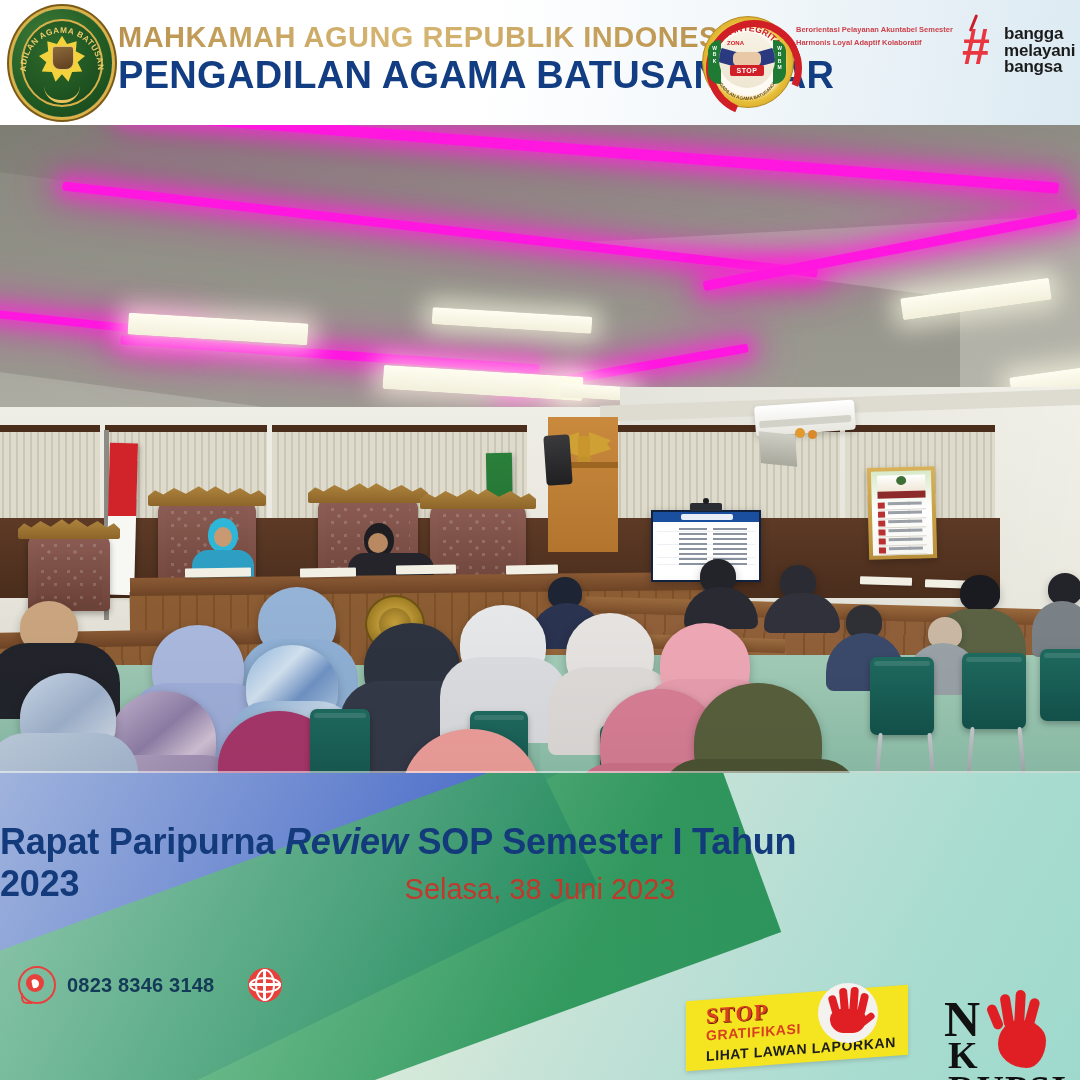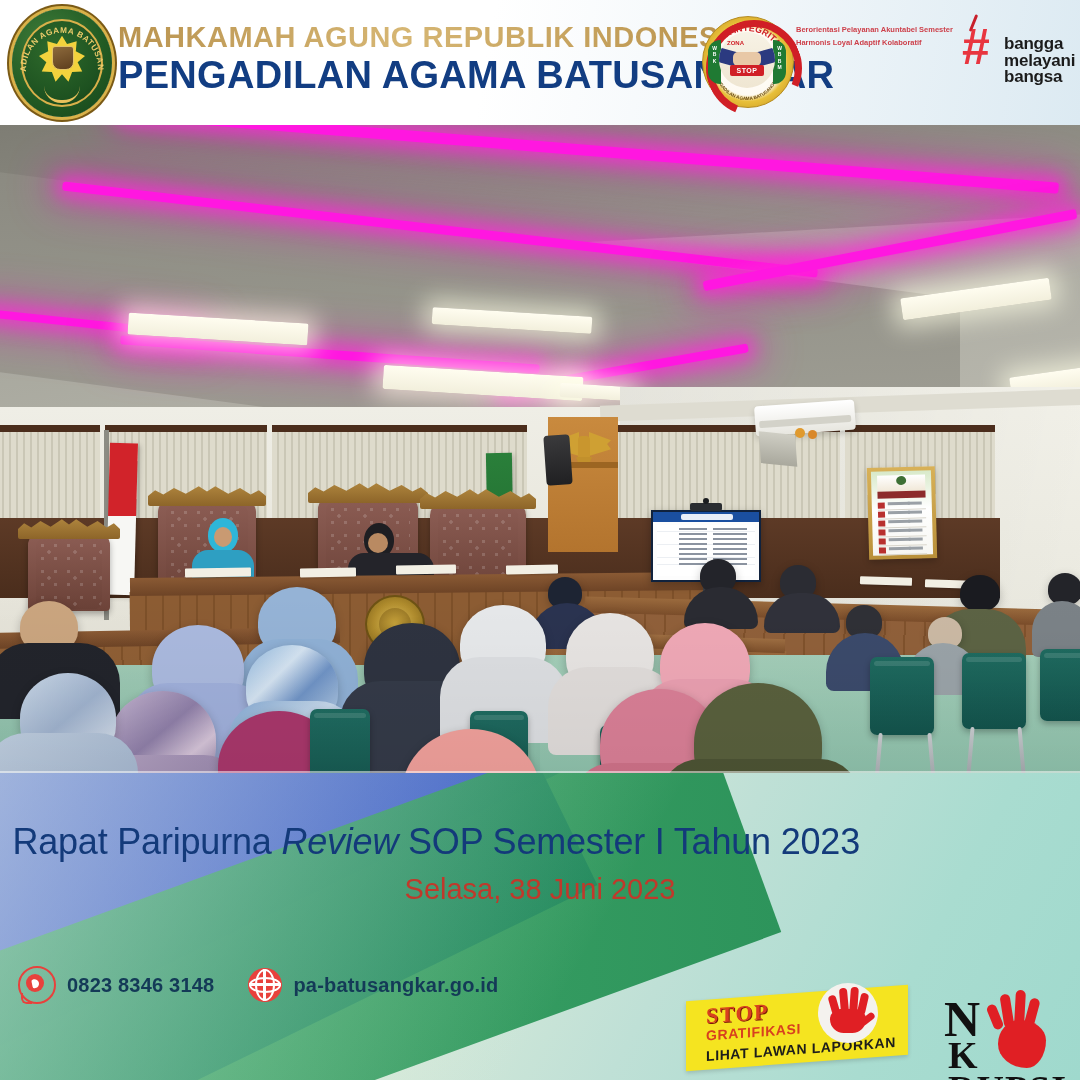--- a/index.html
+++ b/index.html
@@ -101,21 +101,21 @@
     transform:rotate(22deg);border-radius:2px;
   }
   .ber-sub{margin-top:3px;color:#c8202b;font-size:7.5px;line-height:1.35;opacity:.85;font-weight:600;white-space:nowrap;}
 
   
   .bmb{position:absolute;left:962px;top:20px;width:118px;}
   .bmb-hash{
     position:absolute;left:0;top:5px;width:44px;height:46px;color:#e8353f;
     font-size:50px;font-weight:bold;line-height:44px;
   }
-  .bmb-words{position:absolute;left:42px;top:16px;color:#1b1b1b;font-size:17px;font-weight:bold;line-height:16.5px;letter-spacing:-.2px;}
+  .bmb-words{position:absolute;left:42px;top:6px;color:#1b1b1b;font-size:17px;font-weight:bold;line-height:16.5px;letter-spacing:-.2px;}
 
   
   .bangkit{
     position:absolute;left:800px;top:70px;font-size:38px;font-weight:bold;
     color:#ef8b3c;letter-spacing:1px;line-height:1;
   }
 
   
   .photo{
     position:absolute;left:0;top:125px;width:1080px;height:648px;overflow:hidden;
@@ -308,22 +308,22 @@
     position:absolute;left:-150px;top:232px;width:900px;height:250px;
     background:linear-gradient(100deg,rgba(40,160,90,.85),rgba(30,140,78,.9));
     transform:rotate(-20deg);transform-origin:0 0;
   }
   .bg-soft{
     position:absolute;inset:0;
     background:linear-gradient(120deg,rgba(235,243,235,.55) 0%,rgba(226,240,228,.25) 30%,rgba(180,222,210,0) 55%);
   }
 
   .cap-title{
-    position:absolute;left:0;top:48px;width:860px;text-align:right;
-    font-size:36px;font-weight:normal;color:#133a7a;letter-spacing:-.2px;
+    position:absolute;left:0;top:48px;width:860px;text-align:left;
+    font-size:36px;font-weight:bold;color:#133a7a;letter-spacing:-.2px;
   }
   .cap-title em{font-style:italic;}
   .cap-date{
     position:absolute;left:0;top:100px;width:1080px;text-align:center;
     font-size:29px;color:#c0392b;font-weight:500;
   }
 
   .contacts{position:absolute;left:18px;top:193px;width:640px;}
   .crow{display:flex;align-items:center;gap:12px;margin-bottom:14px;}
   .citem{display:flex;align-items:center;gap:11px;}
@@ -704,21 +704,20 @@
           <span class="ico ico-wa">
               <span class="wa-tail"></span>
             </span>
           <span class="ctext">0823 8346 3148</span>
         </div>
         <div class="citem" style="margin-left:22px;">
           <span class="ico ico-web">
               <span class="web-e1"></span>
               <span class="web-e2"></span>
             </span>
-          <span class="ctext">pa-batusangkar.go.id</span>
         </div>
       </div>
     </div>
   </div>
 
   <div class="stopg">
     <div class="stopg-yellow"></div>
     <div class="stopg-t1">STOP</div>
     <div class="stopg-t2">GRATIFIKASI</div>
     <div class="stopg-t3">LIHAT LAWAN LAPORKAN</div>

